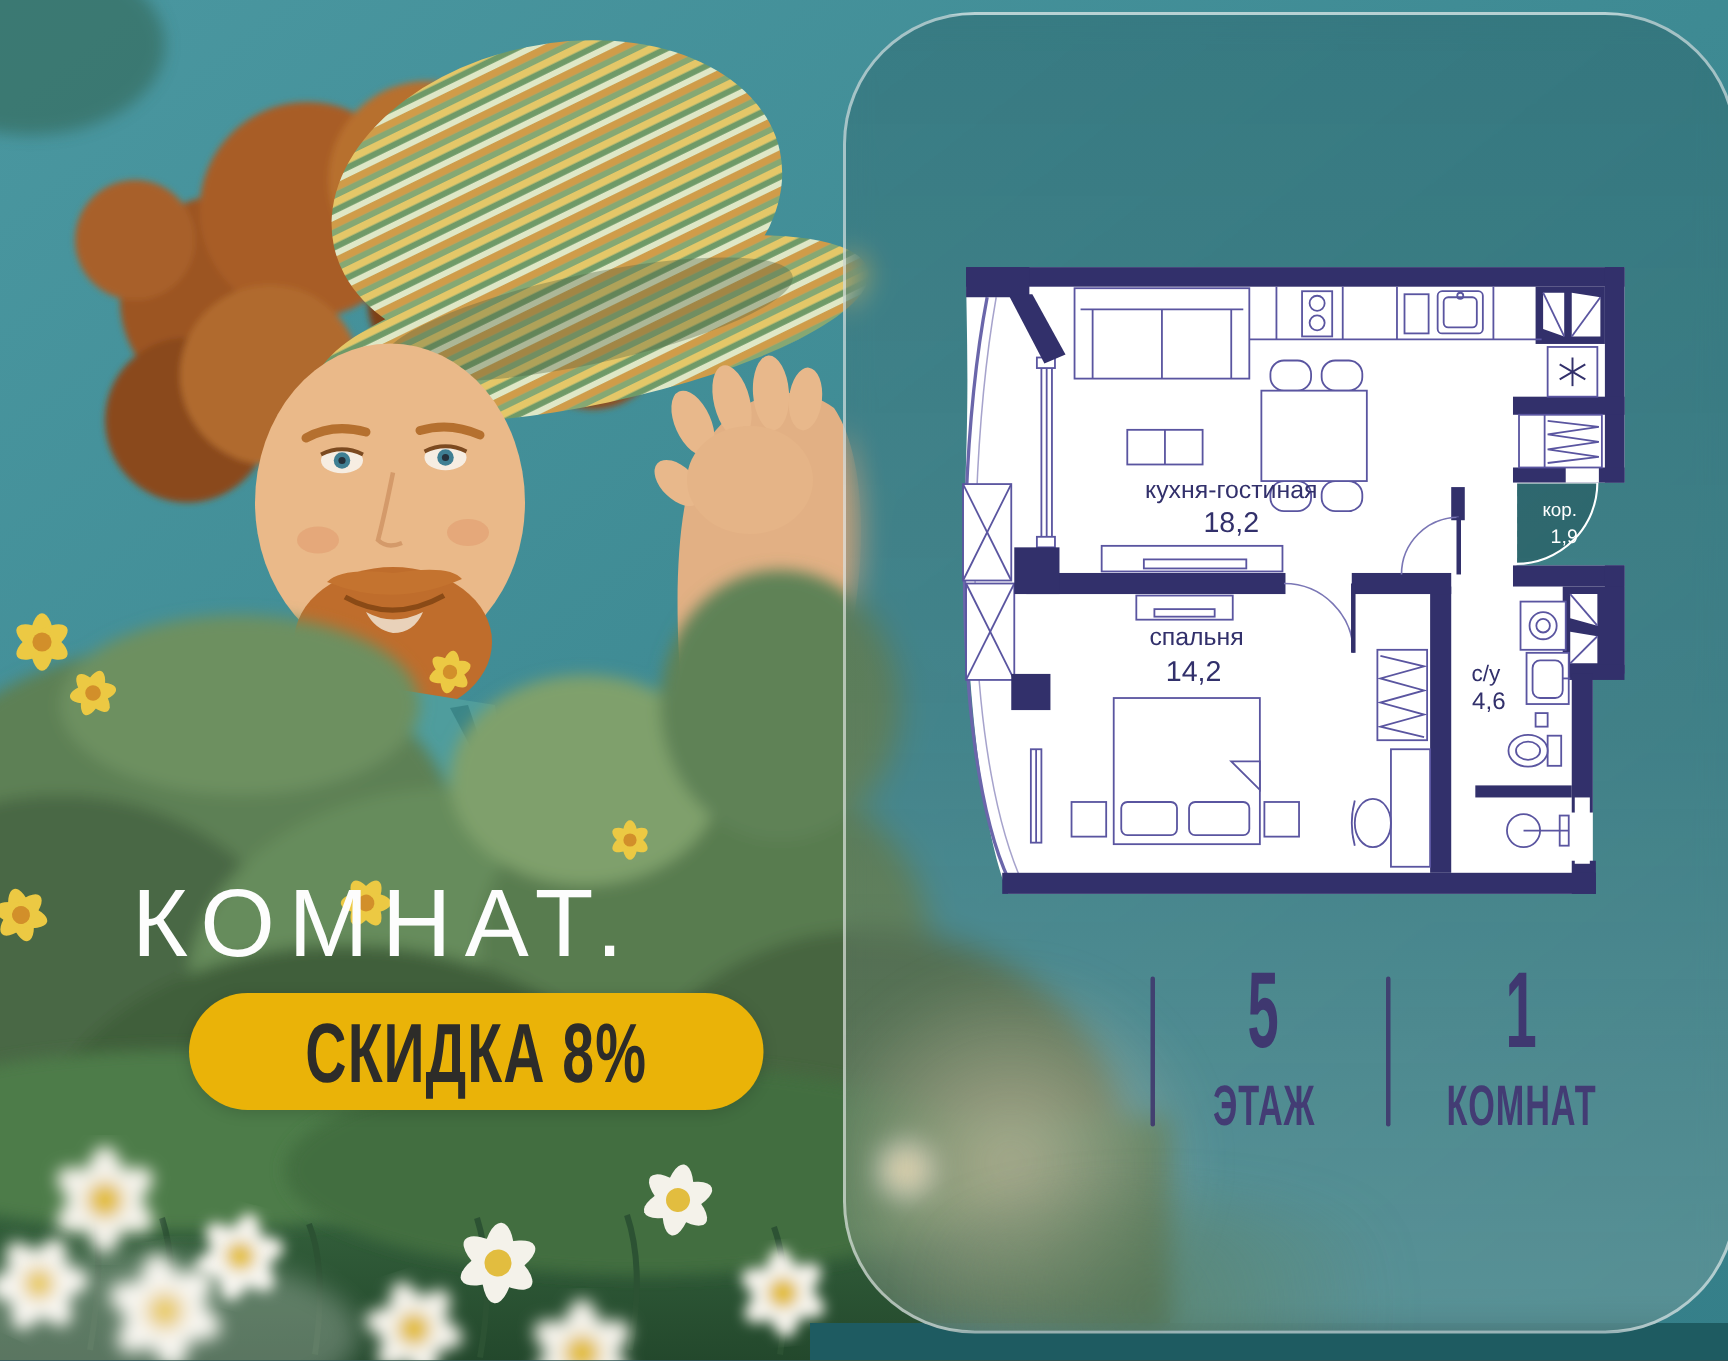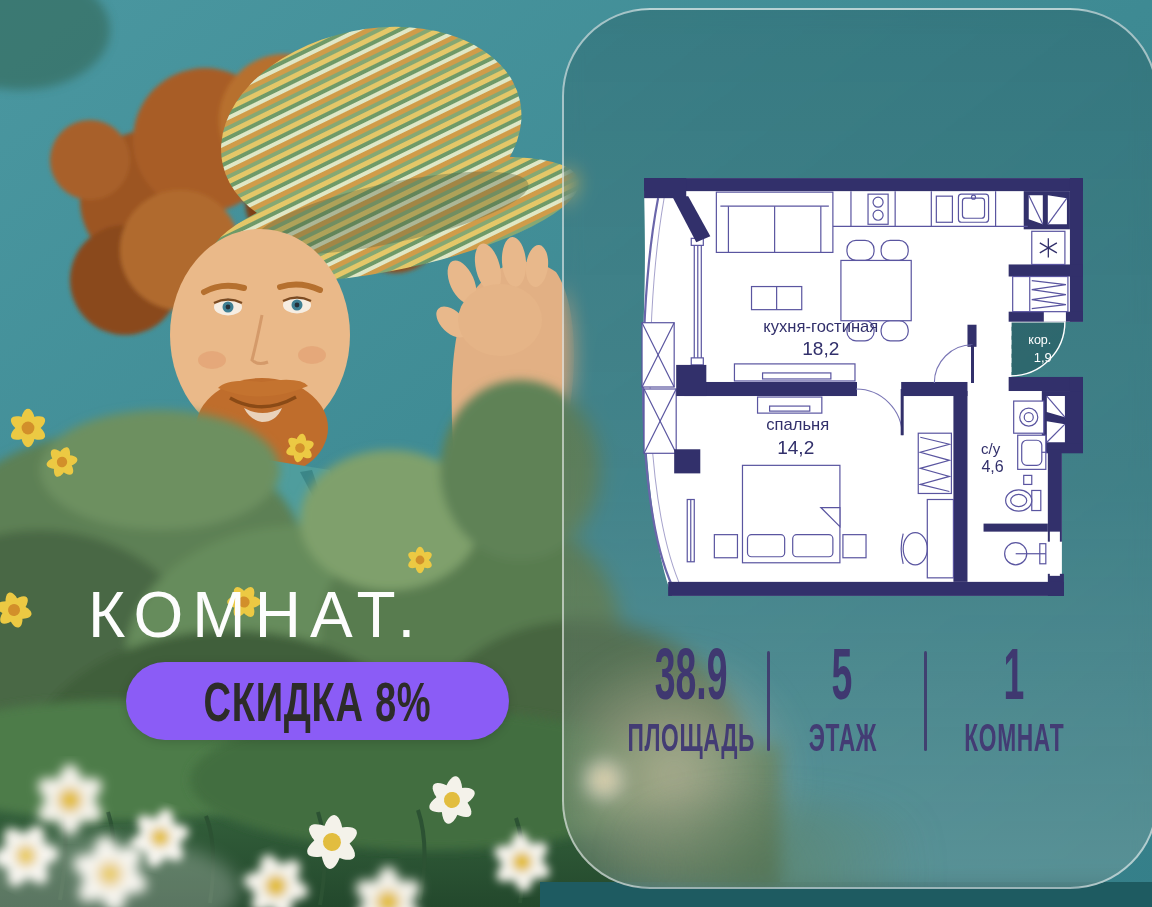--- a/index.html
+++ b/index.html
@@ -5,21 +5,21 @@
   html,body{margin:0;padding:0;background:#222;}
   .stage{position:relative;width:1152px;height:907px;overflow:hidden;
          font-family:"Liberation Sans",sans-serif;background:#3e8a93;}
   .stage svg{display:block;}
   .photo{position:absolute;left:0;top:0;z-index:1;}
 
   
   .logo{position:absolute;left:88px;top:583px;z-index:2;color:#fdfdfd;
         font-size:64px;font-weight:500;letter-spacing:9px;line-height:1;}
   .badge{position:absolute;left:126px;top:662px;z-index:2;height:78px;
-         background:#8b5cf6;border-radius:40px;display:flex;align-items:center;
+         background:#eab308;border-radius:40px;display:flex;align-items:center;
          padding:0 24px;box-shadow:0 2px 10px rgba(0,0,0,.15);}
   .badge-text{font-size:56px;font-weight:700;color:#2d2c29;letter-spacing:1px;
               display:inline-block;transform:scaleX(.68);transform-origin:center;white-space:nowrap;}
 
   
   .card{position:absolute;left:562px;top:8px;width:596px;height:881px;z-index:3;
         border-radius:88px;border:2px solid rgba(255,255,255,.55);box-sizing:border-box;
         background:linear-gradient(180deg,rgba(26,66,70,.26) 0%,rgba(90,115,115,.22) 55%,rgba(170,185,178,.30) 100%);
         backdrop-filter:blur(9px);overflow:hidden;}
   .blob{position:absolute;border-radius:50%;pointer-events:none;}
@@ -397,24 +397,20 @@
         <text class="plan-label" x="186" y="178" font-size="19" text-anchor="middle">18,2</text>
         <text class="plan-label" x="163" y="253" font-size="16.5" text-anchor="middle">спальня</text>
         <text class="plan-label" x="161" y="277" font-size="19" text-anchor="middle">14,2</text>
         <text class="plan-label" x="355" y="277" font-size="15" text-anchor="middle">с/у</text>
         <text class="plan-label" x="357" y="295" font-size="16" text-anchor="middle">4,6</text>
         <text class="plan-label-w" x="404" y="167" font-size="12.5" text-anchor="middle">кор.</text>
         <text class="plan-label-w" x="407" y="185" font-size="13" text-anchor="middle">1,9</text>
       </svg>
     </div>
 
-    <div class="stat stat-1">
-      <span class="stat-value">38.9</span>
-      <span class="stat-label">ПЛОЩАДЬ</span>
-    </div>
     <div class="vdiv vdiv-1"></div>
     <div class="stat stat-2">
       <span class="stat-value">5</span>
       <span class="stat-label">ЭТАЖ</span>
     </div>
     <div class="vdiv vdiv-2"></div>
     <div class="stat stat-3">
       <span class="stat-value">1</span>
       <span class="stat-label">КОМНАТ</span>
     </div>

